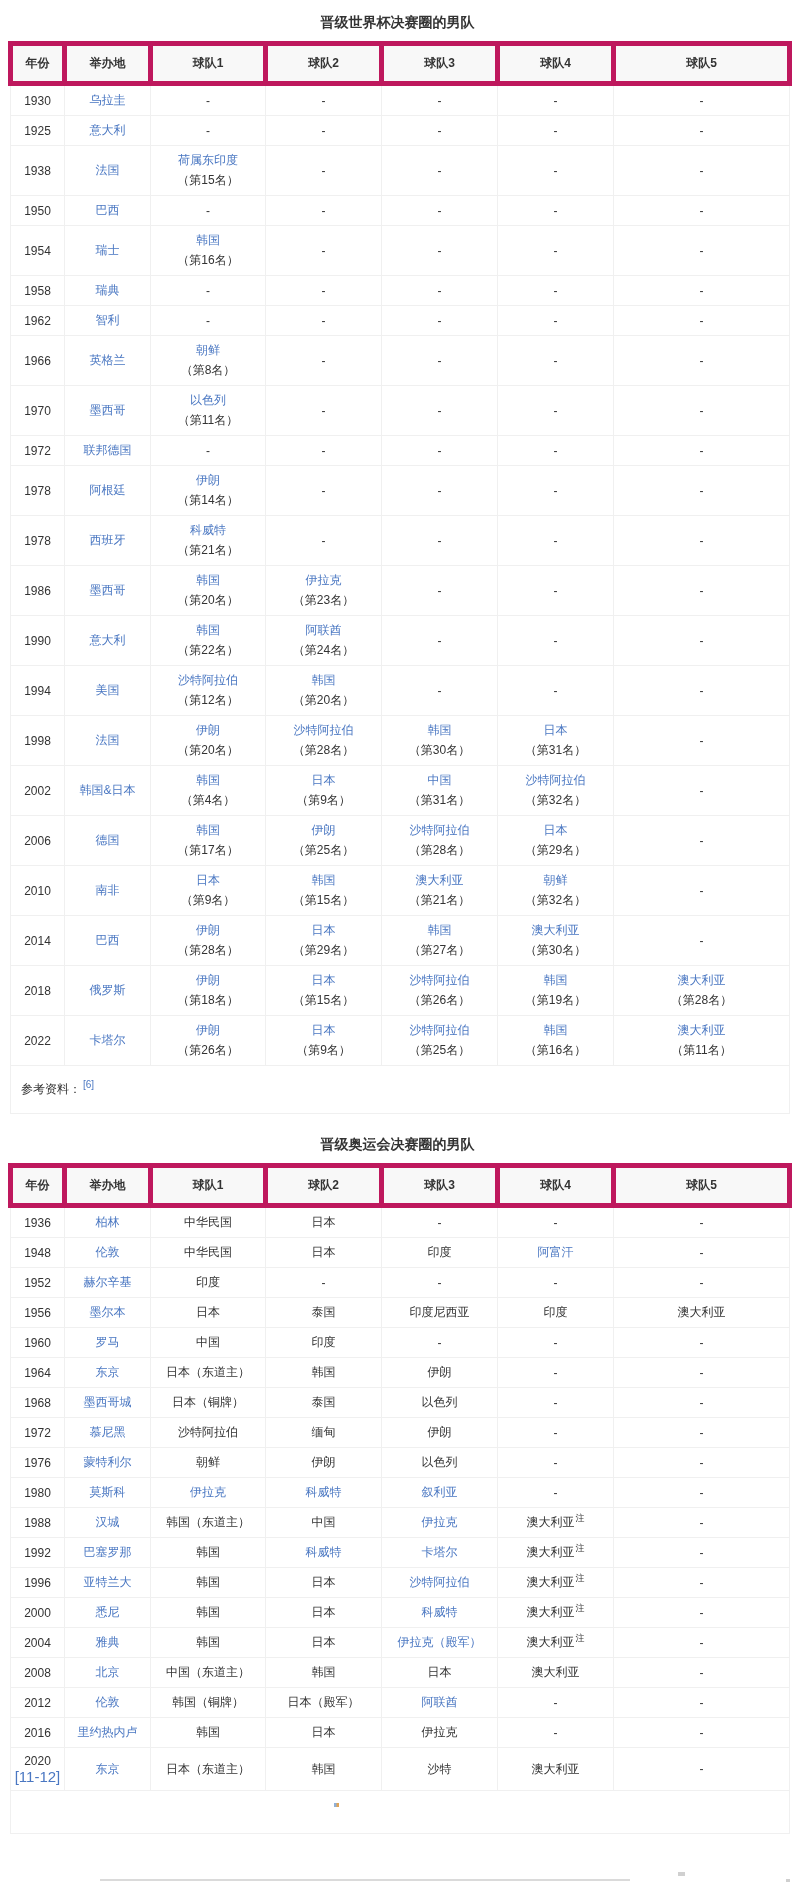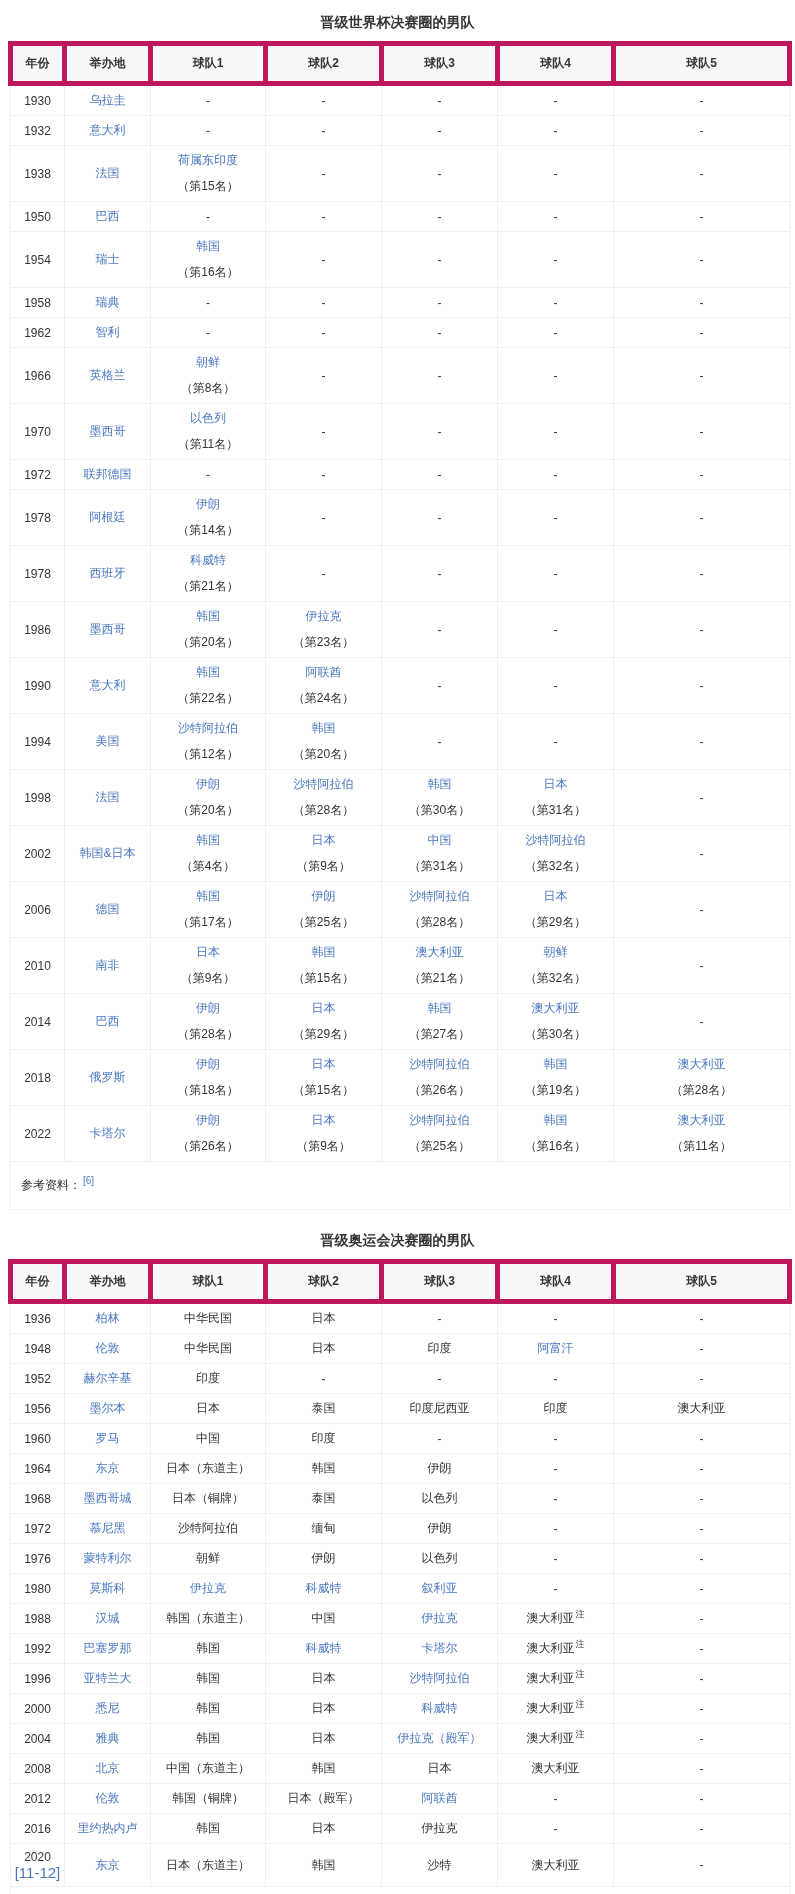--- a/index.html
+++ b/index.html
@@ -4,21 +4,21 @@
 <style>
   html,body{margin:0;padding:0;background:#fff;}
   body{width:795px;font-family:"Liberation Sans","DejaVu Sans",sans-serif;font-size:12px;color:#333;}
   .page{width:795px;overflow:hidden;}
   h2.tbl-title{font-size:14px;font-weight:bold;color:#333;text-align:center;margin:14px 0 9px 0;}
   h2.tbl-title.second{margin-top:22px;}
   table.tbl{border-collapse:collapse;table-layout:fixed;width:779px;margin:0 8px;}
   .tbl th{background:#f8f8f8;border:5px solid #be185d;font-weight:bold;font-size:12px;color:#333;padding:9px 2px;text-align:center;}
   .tbl td{border:1px solid #f0f0f0;text-align:center;padding:6px 3px;font-size:12px;color:#333;vertical-align:middle;word-break:break-all;}
   .tbl .team-name{display:block;line-height:17px;}
-  .tbl .rank{display:block;line-height:17px;margin-top:9px;color:#333;}
+  .tbl .rank{display:block;line-height:17px;margin-top:3px;color:#333;}
   a.link{color:#4a77c2;text-decoration:none;cursor:pointer;}
   .plain{color:#333;}
   .dash{color:#333;}
   sup.note{font-size:9px;vertical-align:super;color:#333;margin-left:1px;line-height:0;}
   a.year-ref{display:block;color:#4a77c2;text-decoration:none;font-size:15px;line-height:14px;margin-top:2px;}
   td.foot{ text-align:left;padding:13px 0 15px 10px;}
   td.foot .foot-label{color:#333;}
   a.ref-sup{color:#4a77c2;text-decoration:none;font-size:10px;vertical-align:super;margin-left:2px;}
   td.foot2{height:30px;padding:6px;position:relative;}
   .tinydot{position:absolute;left:323px;top:12px;width:5px;height:4px;background:linear-gradient(90deg,#8fb0d8 40%,#e0a457 60%);display:block;}
@@ -62,21 +62,21 @@
           </td>
           <td><a class="link">乌拉圭</a></td>
           <td><span class="dash">-</span></td>
           <td><span class="dash">-</span></td>
           <td><span class="dash">-</span></td>
           <td><span class="dash">-</span></td>
           <td><span class="dash">-</span></td>
         </tr>
         <tr>
           <td>
-            <div>1932</div>
+            <div>1925</div>
           </td>
           <td><a class="link">意大利</a></td>
           <td><span class="dash">-</span></td>
           <td><span class="dash">-</span></td>
           <td><span class="dash">-</span></td>
           <td><span class="dash">-</span></td>
           <td><span class="dash">-</span></td>
         </tr>
         <tr>
           <td>

